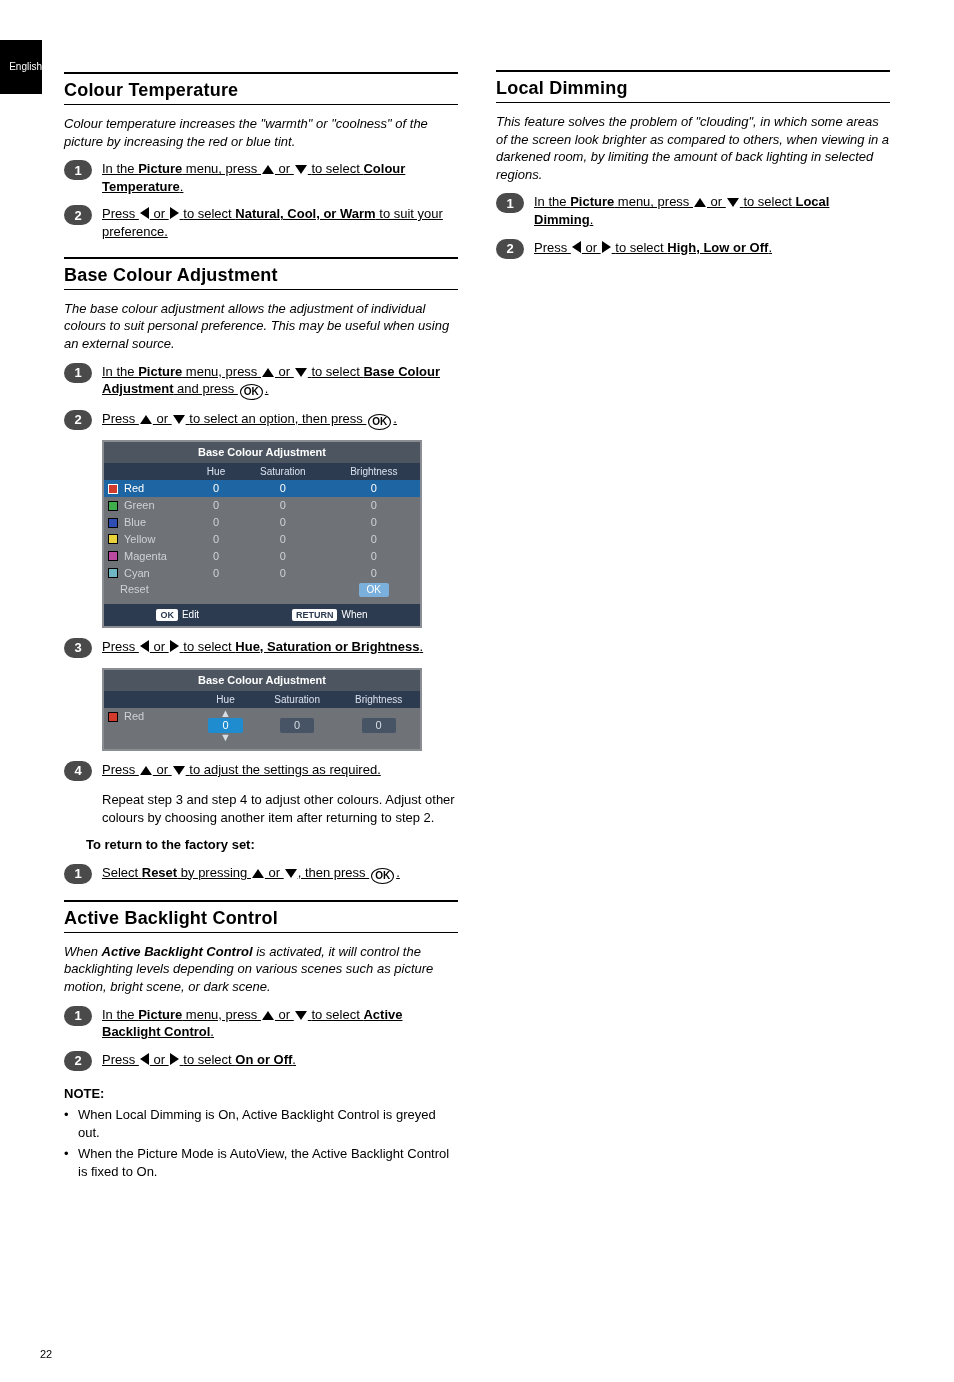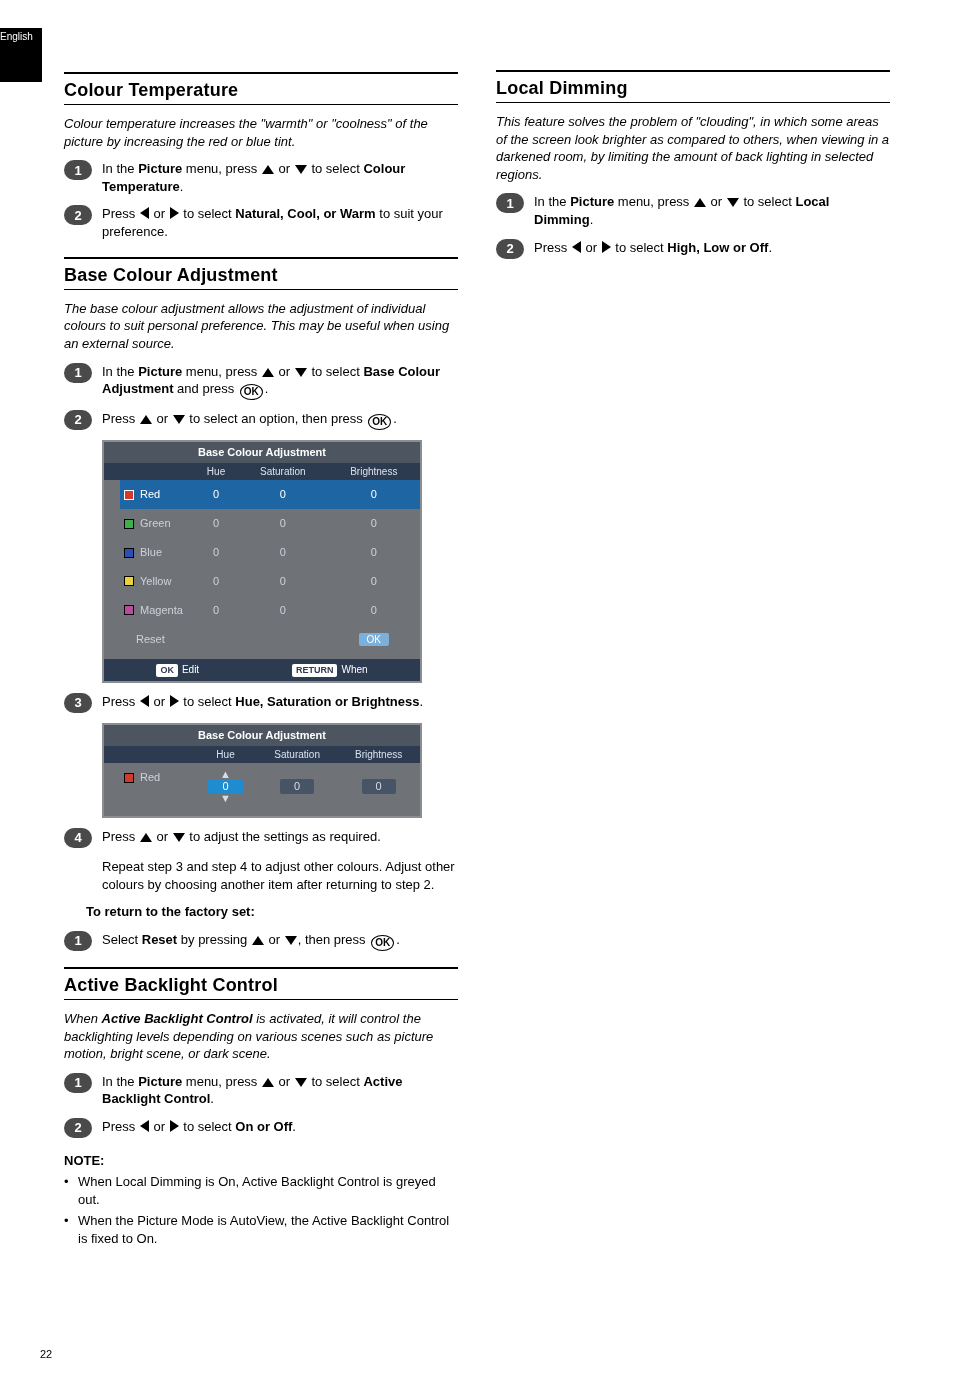--- a/index.html
+++ b/index.html
@@ -8,27 +8,27 @@
     font-family: Arial, Helvetica, sans-serif;
     width: 954px;
     height: 1382px;
     position: relative;
     color: #000;
     font-size: 13px;
     line-height: 1.35;
   }
   .side-tab {
     position: absolute;
-    left: 0; top: 28px;
+    left: 0; top: 40px;
     width: 42px; height: 54px;
     background: #000;
     color: #fff;
     font-size: 10px;
-    text-align: left;
-    padding-top: 2px;
+    text-align: right;
+    padding-top: 20px;
   }
   .page-number {
     position: absolute;
     left: 40px;
     bottom: 20px;
     font-size: 11px;
   }
   .columns {
     position: absolute;
     top: 70px;
@@ -46,21 +46,21 @@
     font-size: 18px; font-weight: 600; letter-spacing: 0.2px; margin: 2px 0;
   }
   .italic { font-style: italic; }
   .step { display: flex; align-items: flex-start; margin: 10px 0; }
   .step .num {
     width: 28px; height: 20px; border-radius: 10px;
     background: #4a4a4a; color: #fff; font-weight: bold;
     display: flex; align-items: center; justify-content: center;
     font-size: 13px; flex: 0 0 28px; margin-right: 10px;
   }
-  .step .txt { flex: 1; }
+  .step .txt { flex: 1; text-decoration: underline; }
   .tri-up, .tri-down, .tri-left, .tri-right {
     display: inline-block; width: 0; height: 0; vertical-align: -1px;
     margin: 0 1px;
   }
   .tri-up    { border-left: 6px solid transparent; border-right: 6px solid transparent; border-bottom: 9px solid #000; }
   .tri-down  { border-left: 6px solid transparent; border-right: 6px solid transparent; border-top: 9px solid #000; }
   .tri-left  { border-top: 6px solid transparent; border-bottom: 6px solid transparent; border-right: 9px solid #000; }
   .tri-right { border-top: 6px solid transparent; border-bottom: 6px solid transparent; border-left: 9px solid #000; }
   .ok-oval {
     display: inline-block; border: 1.5px solid #000; border-radius: 50%;
@@ -93,23 +93,22 @@
     background: #2d3b50;
     color: #dbe2ee;
     font-weight: normal;
     font-size: 10px;
     padding: 2px 4px;
     text-align: center;
   }
   .osd th.colname { width: 90px; text-align: left; }
   .osd td {
     text-align: center;
-    padding: 7px 4px;
+    padding: 1px 4px;
     color: #cfd3d8;
-    margin-left: 16px;
   }
   .osd td.colname { text-align: left; display:flex; align-items:center; }
   .swatch {
     display: inline-block; width: 10px; height: 10px; margin-right: 6px;
     border: 1px solid #000;
   }
   .row-selected td { background: #1e66a3; color: #fff; }
   .row-selected .swatch { border-color:#fff; }
   .osd-foot {
     background: #2d3b50;
@@ -228,20 +227,26 @@
               <td>0</td>
             </tr>
             <tr>
               <td class="colname"><span class="swatch" style="background:#e9d23a"></span>Yellow</td>
               <td>0</td>
               <td>0</td>
               <td>0</td>
             </tr>
             <tr>
               <td class="colname"><span class="swatch" style="background:#b94aa0"></span>Magenta</td>
+              <td>0</td>
+              <td>0</td>
+              <td>0</td>
+            </tr>
+            <tr>
+              <td class="colname"><span class="swatch" style="background:#6fb6c4"></span>Cyan</td>
               <td>0</td>
               <td>0</td>
               <td>0</td>
             </tr>
           </tbody>
         <tbody>
             <tr>
           <td class="colname" style="padding-left:16px;">Reset</td>
           <td></td>
               <td></td>

